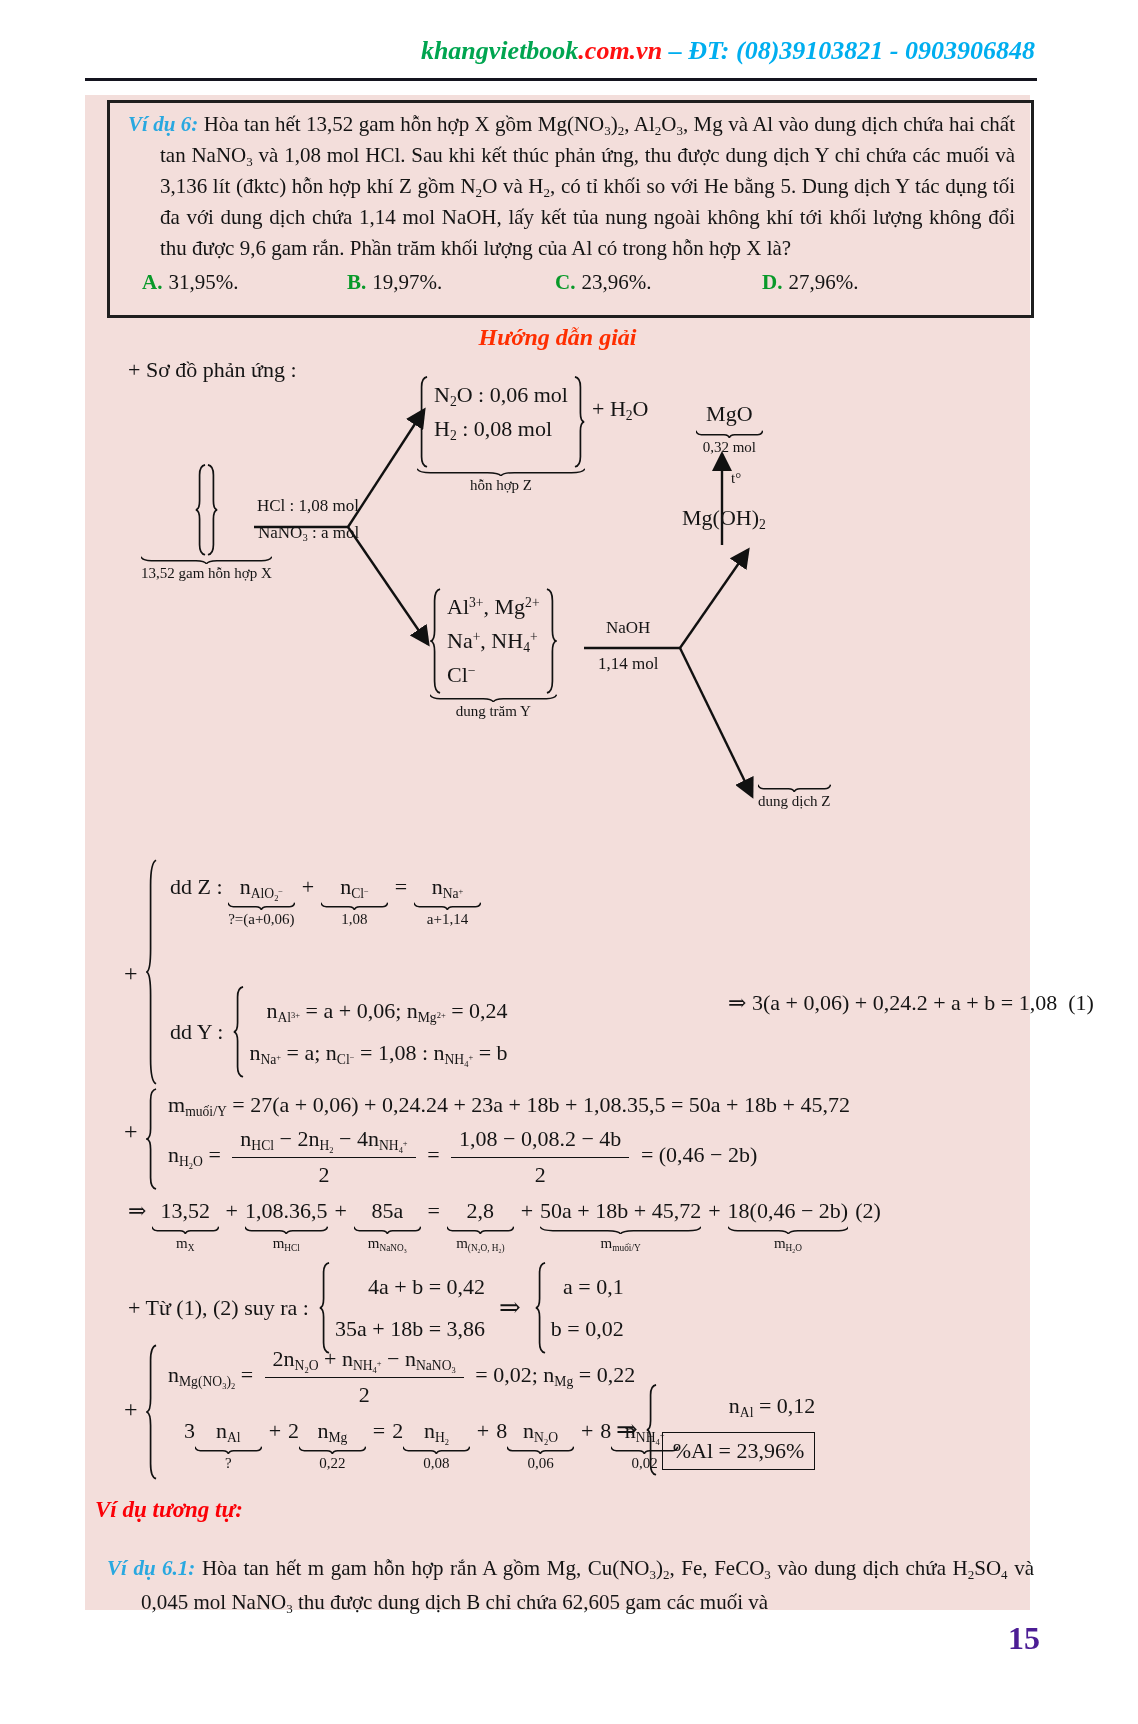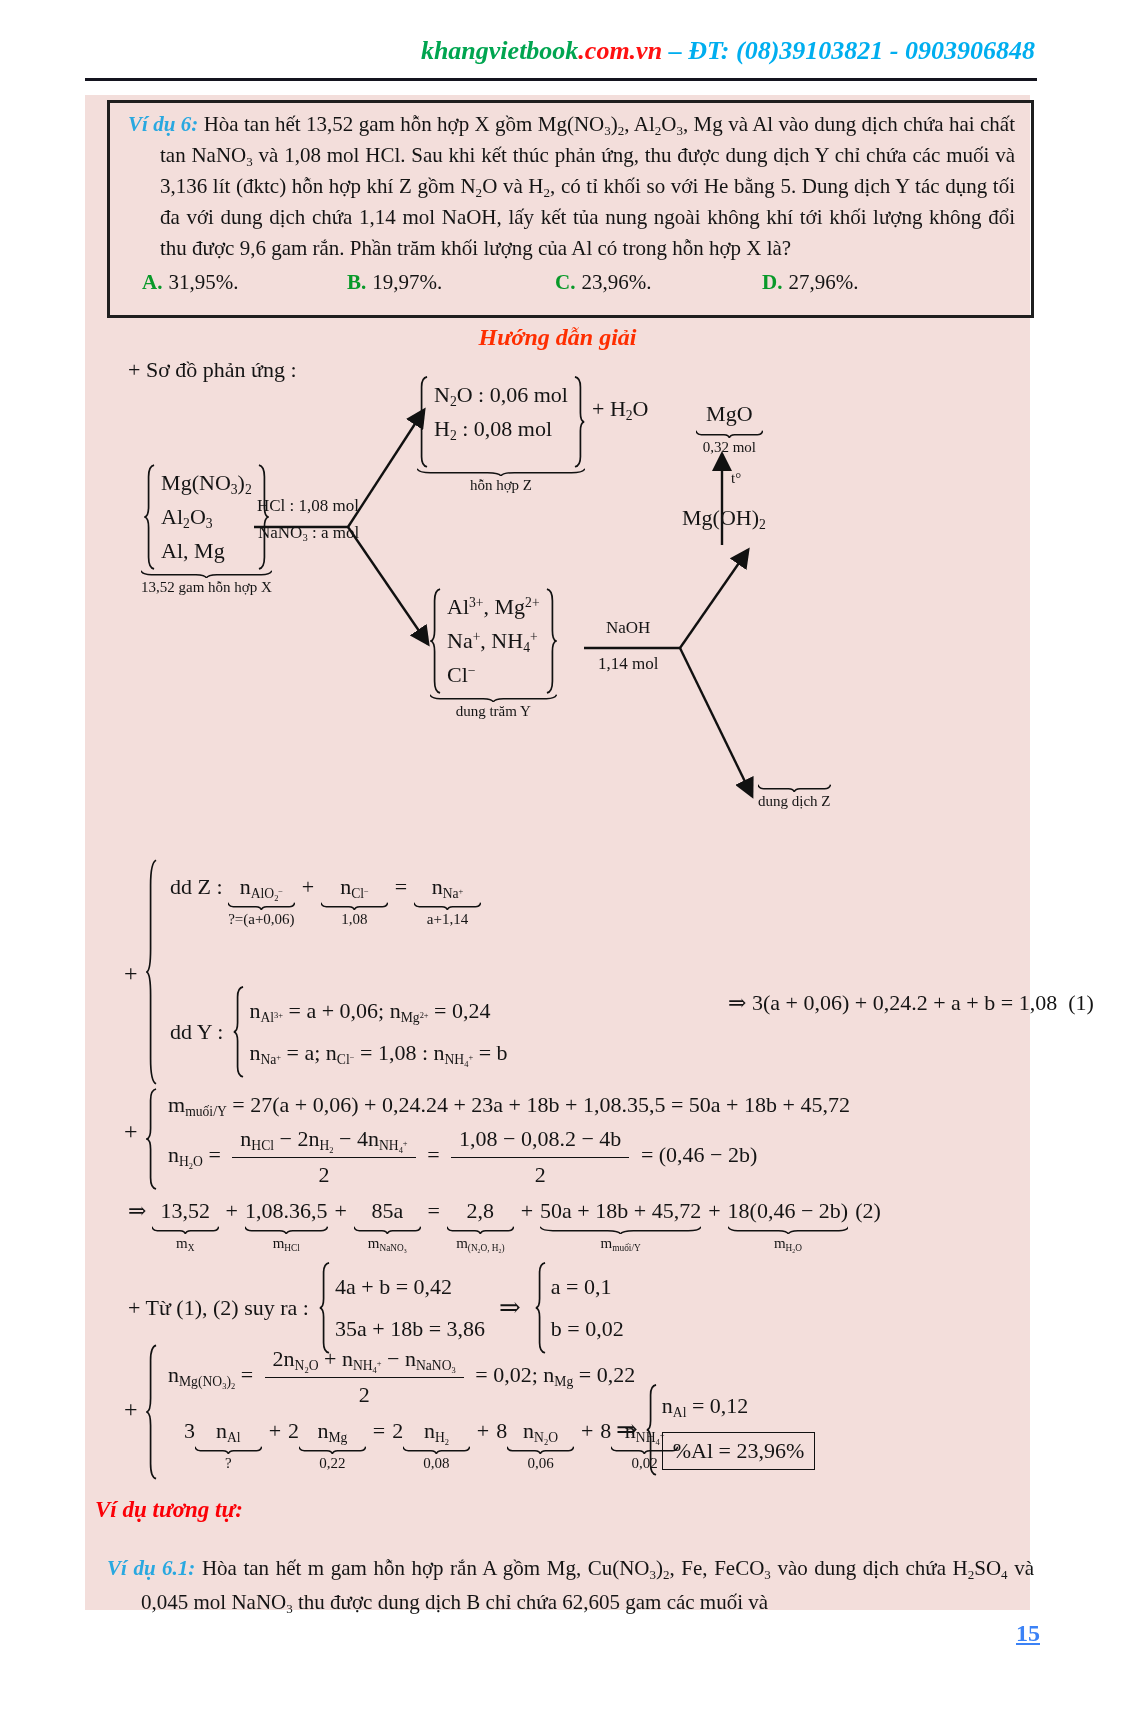--- a/index.html
+++ b/index.html
@@ -46,32 +46,32 @@
   .frow{display:flex;align-items:center;}
   sub,sup{line-height:0;}
   sub{font-size:0.62em;vertical-align:-0.3em;}
   sup{font-size:0.62em;vertical-align:0.5em;}
   .op{margin:0 7px;}
   .frac{display:inline-block;vertical-align:middle;text-align:center;margin:0 6px;}
   .frac .num{display:block;border-bottom:1.5px solid #111;padding:0 8px 3px;}
   .frac .den{display:block;padding-top:2px;}
   .cases{display:inline-flex;align-items:center;vertical-align:middle;}
   .cases .rows{display:flex;flex-direction:column;gap:10px;padding-left:5px;}
-  .cases .rows>span{line-height:32px;white-space:nowrap;}
+  .cases .rows>span{line-height:32px;white-space:nowrap;text-align:right;}
   .obrace{position:absolute;width:12px;z-index:2;}
   .obrace .vb{height:100%;}
   .obrace svg{height:100%;}
   .plus{position:absolute;font-size:24px;z-index:2;}
   .boxed{border:1.7px solid #111;padding:2px 10px;display:inline-block;}
   
   .sim-head{position:absolute;left:95px;top:1497px;font-size:23px;font-weight:bold;font-style:italic;color:#fb0007;}
   .sim-text{position:absolute;left:107px;top:1530px;width:927px;font-size:21px;line-height:34px;
             text-align:justify;padding-left:34px;text-indent:-34px;box-sizing:border-box;z-index:2;}
   .pagenum{position:absolute;left:970px;top:1620px;width:70px;text-align:right;
-           font-size:24px;font-weight:bold;color:#3b82f6;text-decoration:underline;}
+           font-size:32px;font-weight:bold;color:#4c1d95;}
 </style>
 </head>
 <body>
 
 <div class="page">
 
   <div class="header">
     <span class="hg">khangvietbook</span><span class="hr">.com.vn</span><span class="hb"> – ĐT: (08)39103821 - 0903906848</span>
   </div>
   <div class="rule"></div>
@@ -106,25 +106,20 @@
     <line class="cl" x1="722" y1="545" x2="722" y2="454" marker-end="url(#ah)"></line>
   </svg>
 
   <div class="dg ub" style="left:141px;top:464px;">
     <div class="ubc dg-main">
       <span class="vb l">
           <svg viewBox="0 0 12 100" preserveAspectRatio="none">
             <path d="M11 1 Q5 2 5 12 L5 40 Q5 49 1 50 Q5 51 5 60 L5 88 Q5 98 11 99" fill="none" stroke="#111" stroke-width="1.7" vector-effect="non-scaling-stroke"></path>
           </svg>
         </span>
-      <span class="dg-items">
-        <span>Mg(NO<sub>3</sub>)<sub>2</sub></span>
-        <span>Al<sub>2</sub>O<sub>3</sub></span>
-        <span>Al, Mg</span>
-      </span>
       <span class="vb r">
           <svg viewBox="0 0 12 100" preserveAspectRatio="none">
             <path d="M1 1 Q7 2 7 12 L7 40 Q7 49 11 50 Q7 51 7 60 L7 88 Q7 98 1 99" fill="none" stroke="#111" stroke-width="1.7" vector-effect="non-scaling-stroke"></path>
           </svg>
         </span>
     </div>
     <span class="ubsvgwrap">
         <svg viewBox="0 0 100 12" preserveAspectRatio="none">
           <path d="M0 1 Q1 7 8 7 L42 7 Q49 7 50 12 Q51 7 58 7 L92 7 Q99 7 100 1" fill="none" stroke="#111" stroke-width="1.5" vector-effect="non-scaling-stroke"></path>
         </svg>

